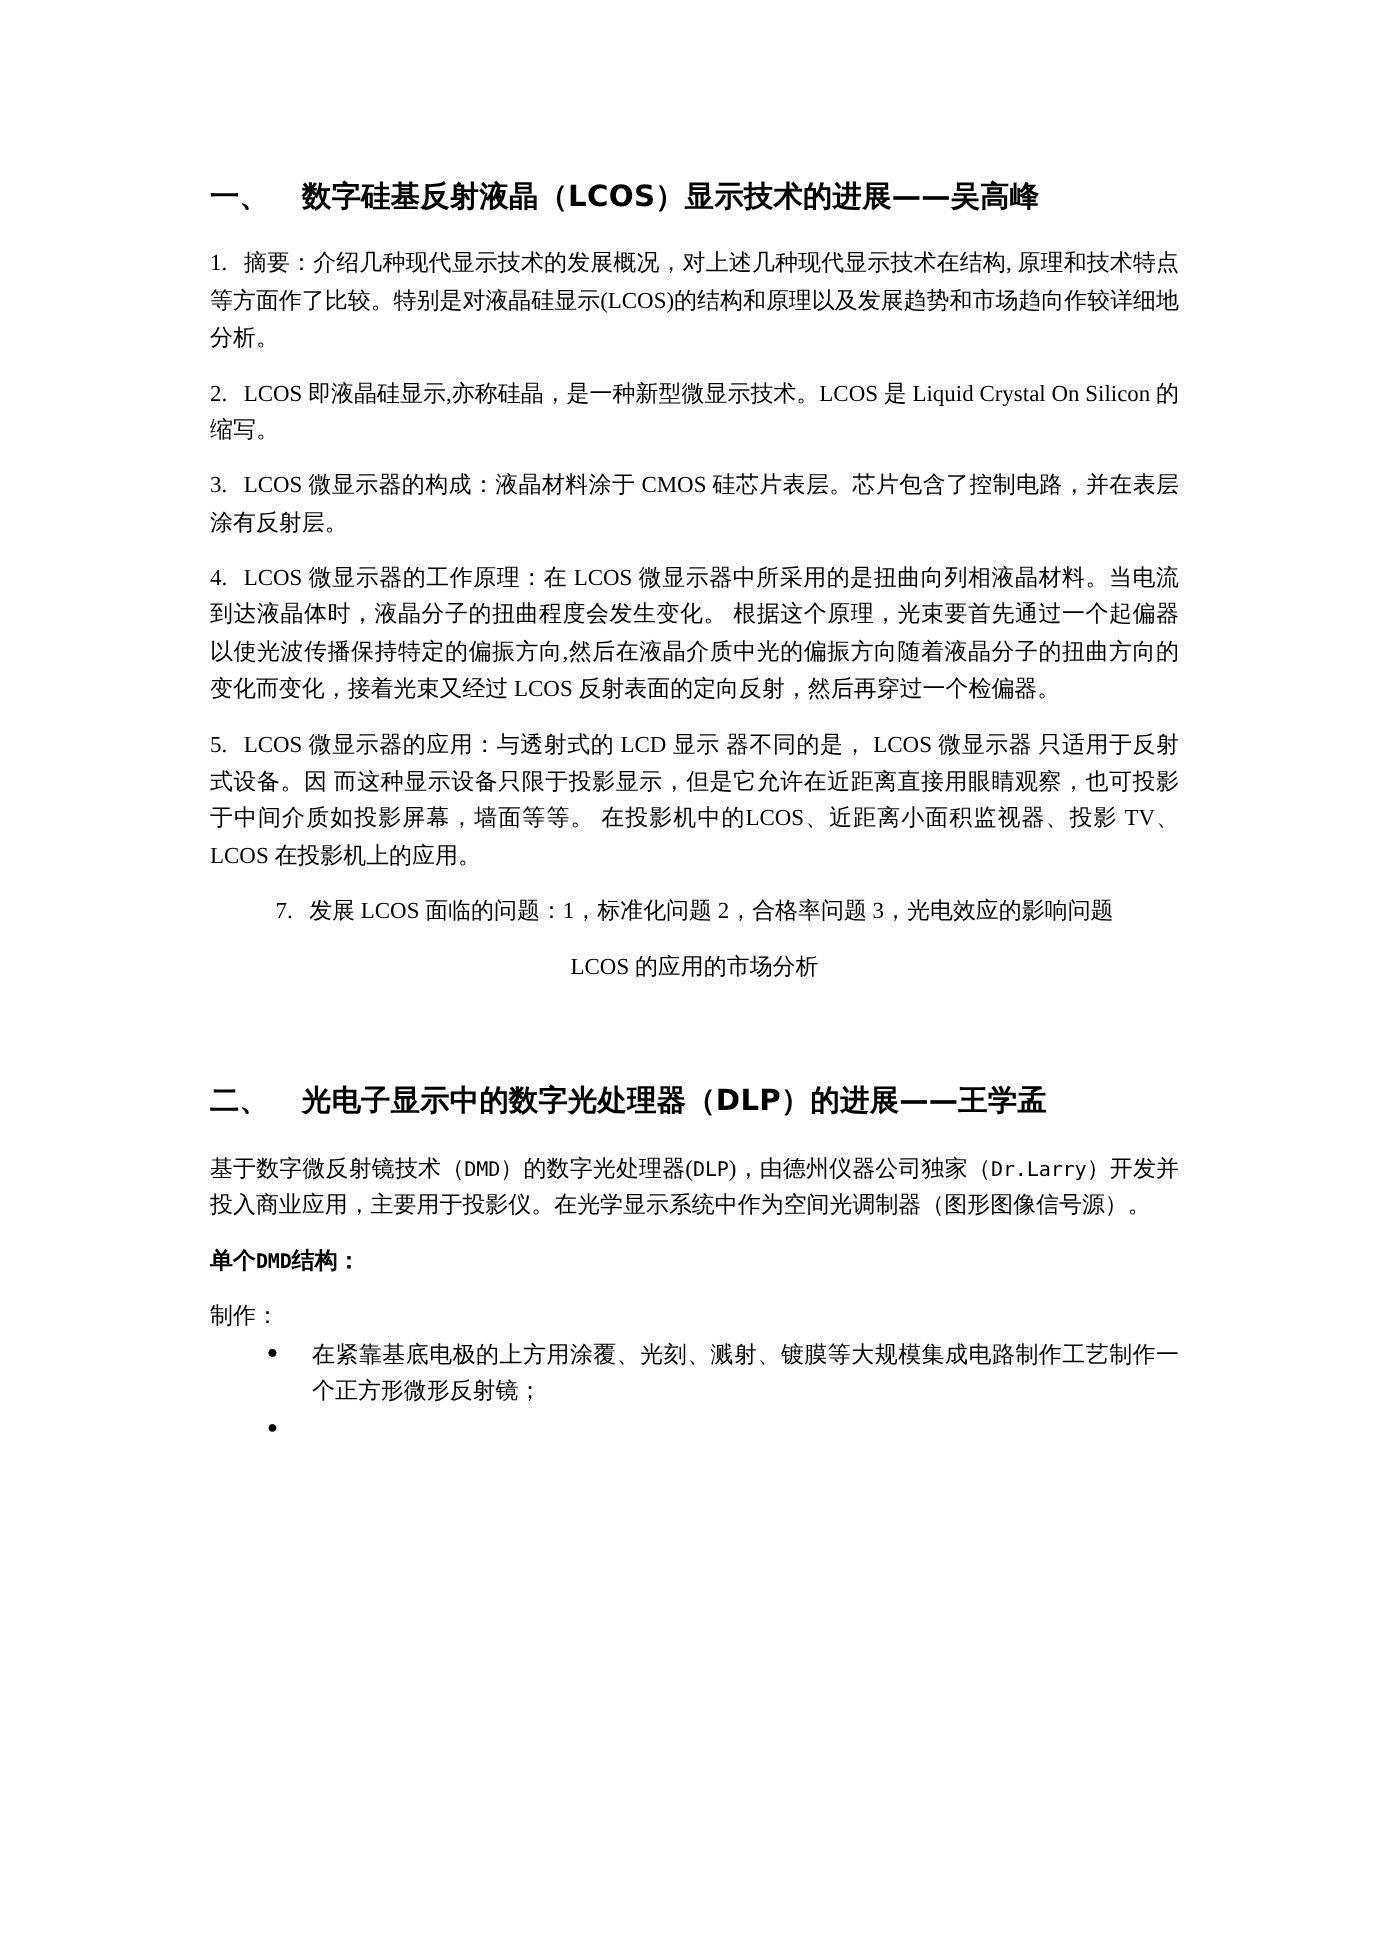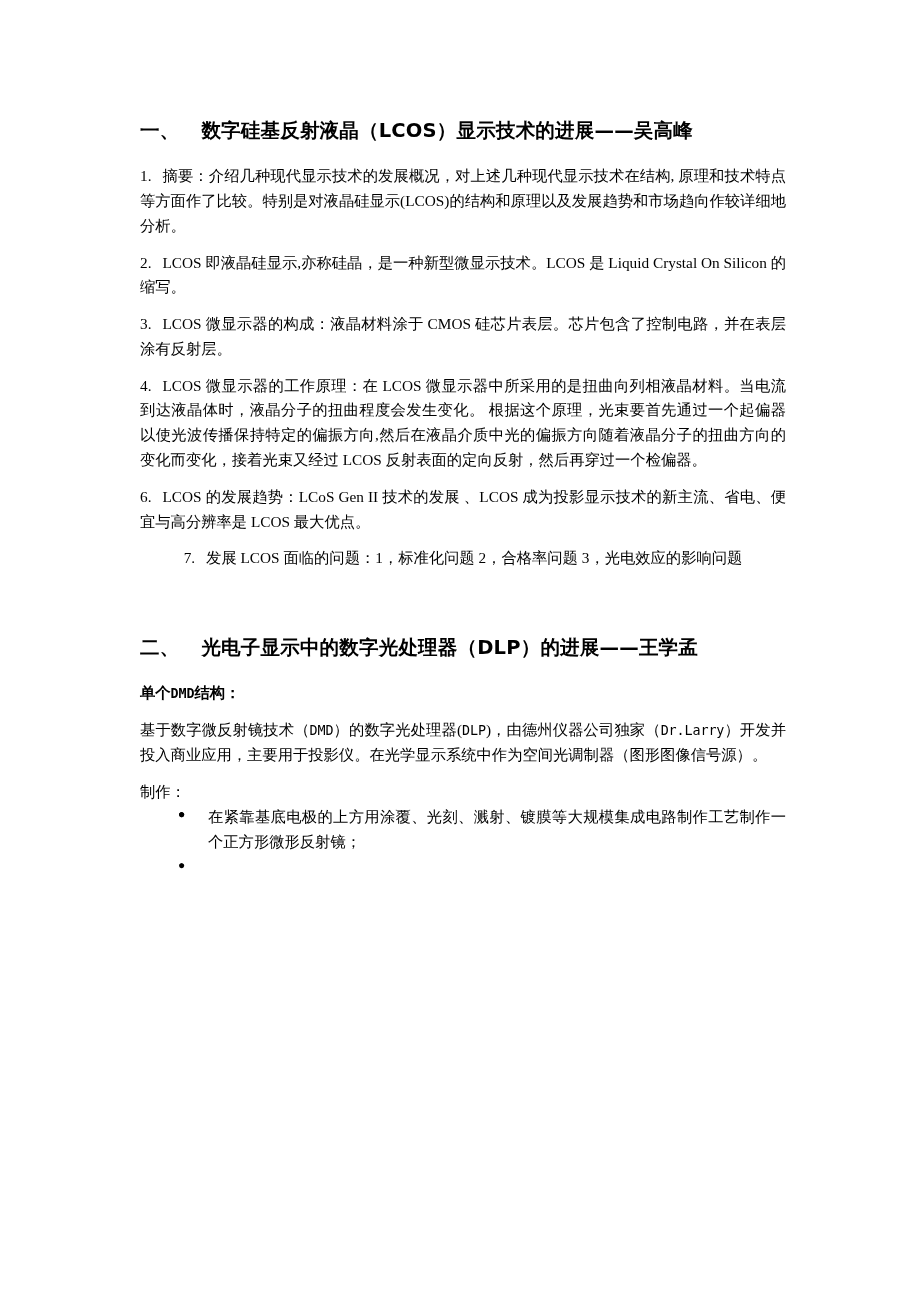--- a/index.html
+++ b/index.html
@@ -121,39 +121,42 @@
 
     <p class="para">
       <span class="list-num">3.</span><span>LCOS 微显示器的构成：液晶材料涂于 CMOS 硅芯片表层。芯片包含了控制电路，并在表层涂有反射层。</span>
     </p>
 
 
     <p class="para">
       <span class="list-num">4.</span><span>LCOS 微显示器的工作原理：在 LCOS 微显示器中所采用的是扭曲向列相液晶材料。当电流到达液晶体时，液晶分子的扭曲程度会发生变化。 根据这个原理，光束要首先通过一个起偏器以使光波传播保持特定的偏振方向,然后在液晶介质中光的偏振方向随着液晶分子的扭曲方向的变化而变化，接着光束又经过 LCOS 反射表面的定向反射，然后再穿过一个检偏器。</span>
     </p>
 
+    <p class="para">
+      <span class="list-num">5.</span><span>LCOS 微显示器的应用：与透射式的 LCD 显示 器不同的是， LCOS 微显示器 只适用于反射式设备。因 而这种显示设备只限于投影显示，但是它允许在近距离直接用眼睛观察，也可投影于中间介质如投影屏幕，墙面等等。 在投影机中的LCOS、近距离小面积监视器、投影 TV、LCOS 在投影机上的应用。</span>
+    </p>
 
-    <p class="para">
-      <span class="list-num">6.</span><span>LCOS 的发展趋势：LCoS Gen II 技术的发展 、LCOS 成为投影显示技术的新主流、省电、便宜与高分辨率是 LCOS 最大优点。</span>
-    </p>
 
     <p class="para tight">
       <span class="list-num">7.</span><span>发展 LCOS 面临的问题：1，标准化问题 2，合格率问题 3，光电效应的影响问题</span>
     </p>
 
+    <p class="para tight">
+      <span>LCOS 的应用的市场分析</span>
+    </p>
 
     <div class="spacer-block"></div>
 
     <h1 class="section-heading second">
       <span class="num">二、</span><span>光电子显示中的数字光处理器（DLP）的进展——王学孟</span>
     </h1>
 
+    <p class="para nogap"><span>基于数字微反射镜技术（</span><span class="mono">DMD</span><span>）的数字光处理器(</span><span class="mono">DLP</span><span>)，由德州仪器公司独家（</span><span class="mono">Dr.Larry</span><span>）开发并投入商业应用，主要用于投影仪。在光学显示系统中作为空间光调制器（图形图像信号源）。</span></p>
+
     <p class="para nogap bold"><span>单个</span><span class="mono bold">DMD</span><span>结构：</span></p>
-
-    <p class="para nogap"><span>基于数字微反射镜技术（</span><span class="mono">DMD</span><span>）的数字光处理器(</span><span class="mono">DLP</span><span>)，由德州仪器公司独家（</span><span class="mono">Dr.Larry</span><span>）开发并投入商业应用，主要用于投影仪。在光学显示系统中作为空间光调制器（图形图像信号源）。</span></p>
 
     <p class="para nogap"><span>制作：</span></p>
 
     <ul class="bullet-list">
       <li>
         <span class="bullet-dot">●</span>
       </li>
       <li>
         <span class="bullet-dot">●</span>
         <span class="li-text">在紧靠基底电极的上方用涂覆、光刻、溅射、镀膜等大规模集成电路制作工艺制作一个正方形微形反射镜；</span>

